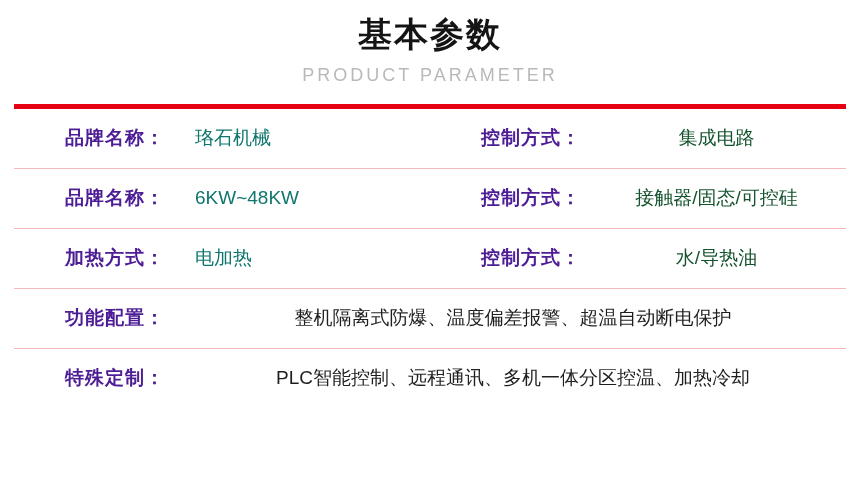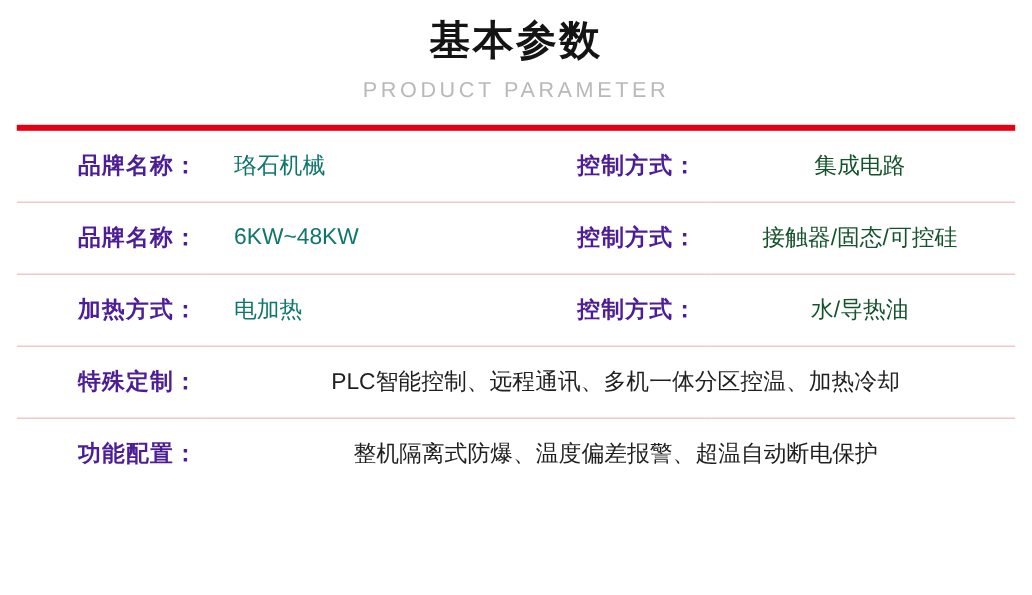--- a/index.html
+++ b/index.html
@@ -113,23 +113,23 @@
         <td class="label">控制方式：</td>
         <td class="value-center">接触器/固态/可控硅</td>
       </tr>
       <tr>
         <td class="label">加热方式：</td>
         <td class="value">电加热</td>
         <td class="label">控制方式：</td>
         <td class="value-center">水/导热油</td>
       </tr>
       <tr>
+        <td class="label">功能配置：</td>
+        <td class="value-wide" colspan="3">整机隔离式防爆、温度偏差报警、超温自动断电保护</td>
+      </tr>
+      <tr>
         <td class="label">特殊定制：</td>
         <td class="value-wide" colspan="3">PLC智能控制、远程通讯、多机一体分区控温、加热冷却</td>
-      </tr>
-      <tr>
-        <td class="label">功能配置：</td>
-        <td class="value-wide" colspan="3">整机隔离式防爆、温度偏差报警、超温自动断电保护</td>
       </tr>
     </tbody>
   </table>
 
 </div>
 
 </body></html>

